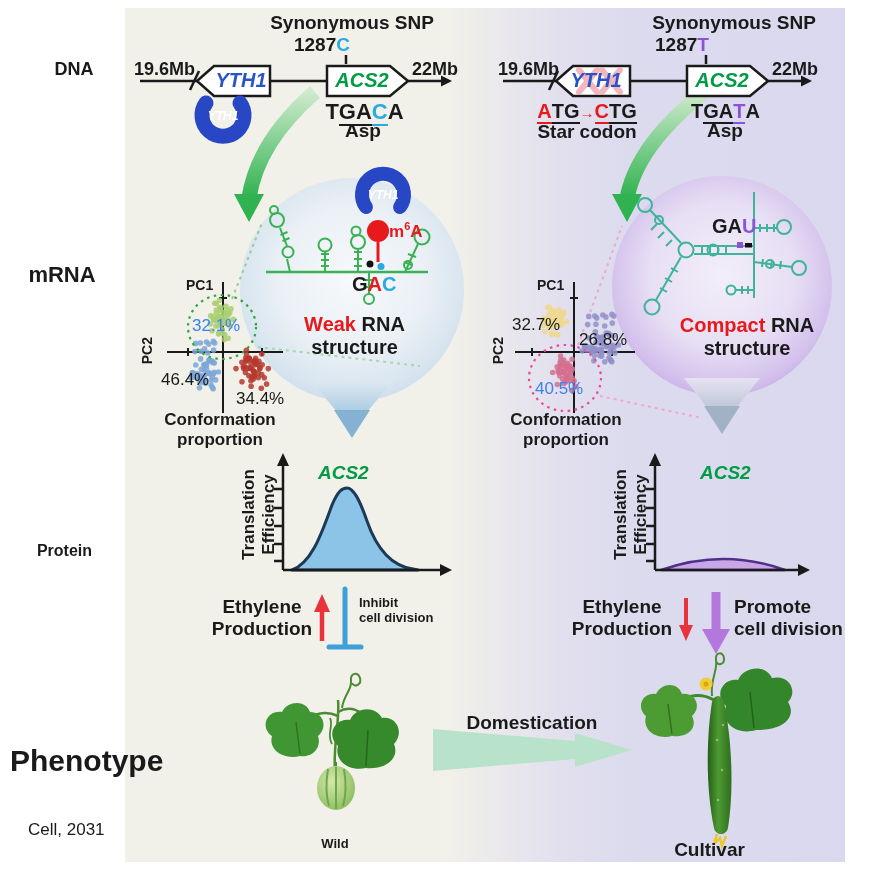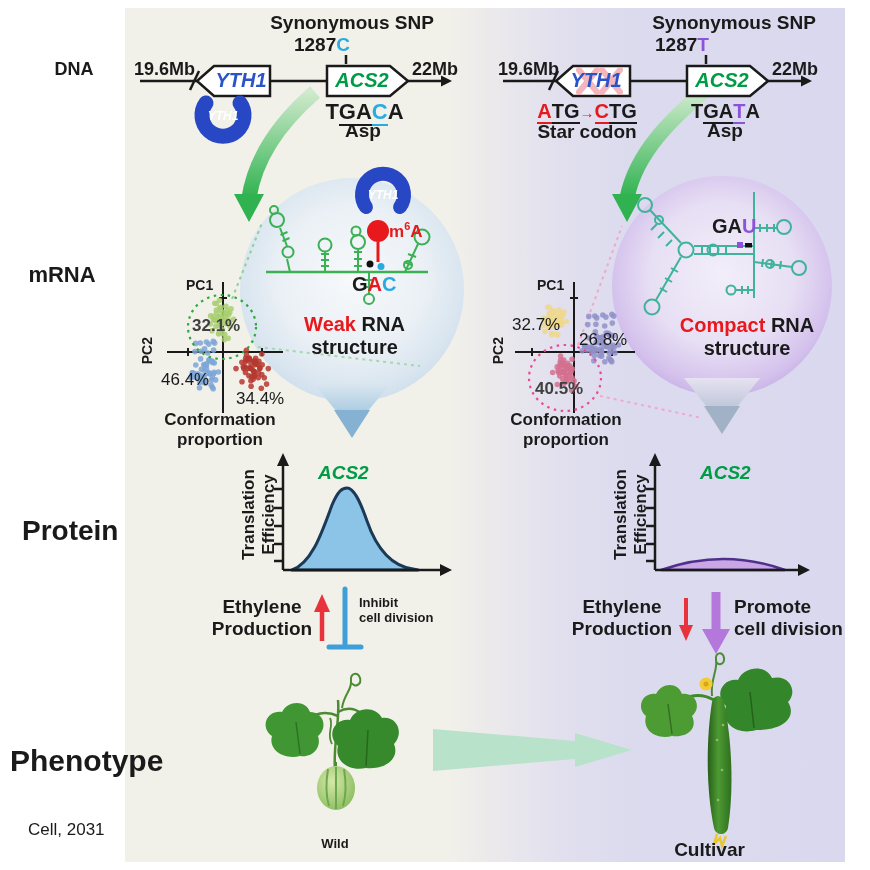--- a/index.html
+++ b/index.html
@@ -11,21 +11,21 @@
   .t{position:absolute;color:#1a1a1a;line-height:1.1;white-space:nowrap;z-index:5;}
   .b{font-weight:bold;}
   .i{font-style:italic;}
   .ctr{text-align:center;}
   .u{border-bottom:2.5px solid;display:inline-block;line-height:1;padding-bottom:1px;}
   .red{color:#e8191c;}
   .blue{color:#29abe2;}
   .purple{color:#8c52d9;}
   .green{color:#009b45;}
   .gblue{color:#2953c8;}
-  .crimson{color:#404040;font-weight:bold;}
+  .crimson{color:#3b82f6;}
   .white{color:#ffffff;}
   .rot{transform:rotate(-90deg);}
   .lh{line-height:1.15;}
 </style>
 </head>
 <body>
 
 <div id="stage">
   <div id="panel"></div>
 
@@ -611,21 +611,21 @@
       <circle cx="717" cy="740" r="1.3" fill="#a8d08a" opacity="0.7"></circle>
       <circle cx="722" cy="770" r="1.3" fill="#a8d08a" opacity="0.7"></circle>
       <circle cx="718" cy="800" r="1.3" fill="#a8d08a" opacity="0.7"></circle>
       <circle cx="723" cy="725" r="1.3" fill="#a8d08a" opacity="0.7"></circle>
       <path d="M717,834 L714,844 L720,838 L722,846 L726,836" stroke="#e8c832" stroke-width="2.5" fill="none"></path>
     </g>
   </svg>
 
   <div class="t b ctr" style="left:34px;top:60px;width:80px;font-size:18px">DNA</div>
   <div class="t b ctr" style="left:22px;top:263px;width:80px;font-size:22px">mRNA</div>
-  <div class="t b ctr" style="left:22px;top:516px;width:85px;font-size:28px">Protein</div>
+  <div class="t b ctr" style="left:22px;top:542px;width:85px;font-size:16px">Protein</div>
   <div class="t b ctr" style="left:10px;top:744px;width:110px;font-size:30px">Phenotype</div>
   <div class="t" style="left:28px;top:821px;font-size:17px">Cell, 2031</div>
 
   <div class="t b ctr" style="left:252px;top:13px;width:200px;font-size:19px">Synonymous SNP</div>
   <div class="t b ctr" style="left:272px;top:35px;width:100px;font-size:19px"><span>1287</span><span class="blue">C</span></div>
   <div class="t b" style="left:134px;top:60px;font-size:18px">19.6Mb</div>
   <div class="t b" style="left:412px;top:60px;font-size:18px">22Mb</div>
   <div class="t b i ctr gblue" style="left:206px;top:69px;width:70px;font-size:20px">YTH1</div>
   <div class="t b i ctr green" style="left:327px;top:69px;width:70px;font-size:20px">ACS2</div>
   <div class="t b i ctr white" style="left:198px;top:110px;width:50px;font-size:12px;z-index:6">YTH1</div>
@@ -667,15 +667,16 @@
   <div class="t b rot ctr lh" style="left:199px;top:495px;width:120px;font-size:17px"><span>Translation</span><br><span>Efficiency</span></div>
   <div class="t b i green" style="left:318px;top:463px;font-size:19px">ACS2</div>
   <div class="t b rot ctr lh" style="left:571px;top:495px;width:120px;font-size:17px"><span>Translation</span><br><span>Efficiency</span></div>
   <div class="t b i green" style="left:700px;top:463px;font-size:19px">ACS2</div>
 
   <div class="t b ctr lh" style="left:203px;top:596px;width:118px;font-size:19px"><span>Ethylene</span><br><span>Production</span></div>
   <div class="t b lh" style="left:359px;top:596px;font-size:13px"><span>Inhibit</span><br><span>cell division</span></div>
   <div class="t b ctr lh" style="left:563px;top:596px;width:118px;font-size:19px"><span>Ethylene</span><br><span>Production</span></div>
   <div class="t b lh" style="left:734px;top:596px;font-size:19px"><span>Promote</span><br><span>cell division</span></div>
 
+  <div class="t b ctr" style="left:452px;top:713px;width:160px;font-size:19px">Domestication</div>
   <div class="t b ctr" style="left:295px;top:837px;width:80px;font-size:13px">Wild</div>
   <div class="t b ctr" style="left:662px;top:840px;width:95px;font-size:19px">Cultivar</div>
 </div>
 
 </body></html>

